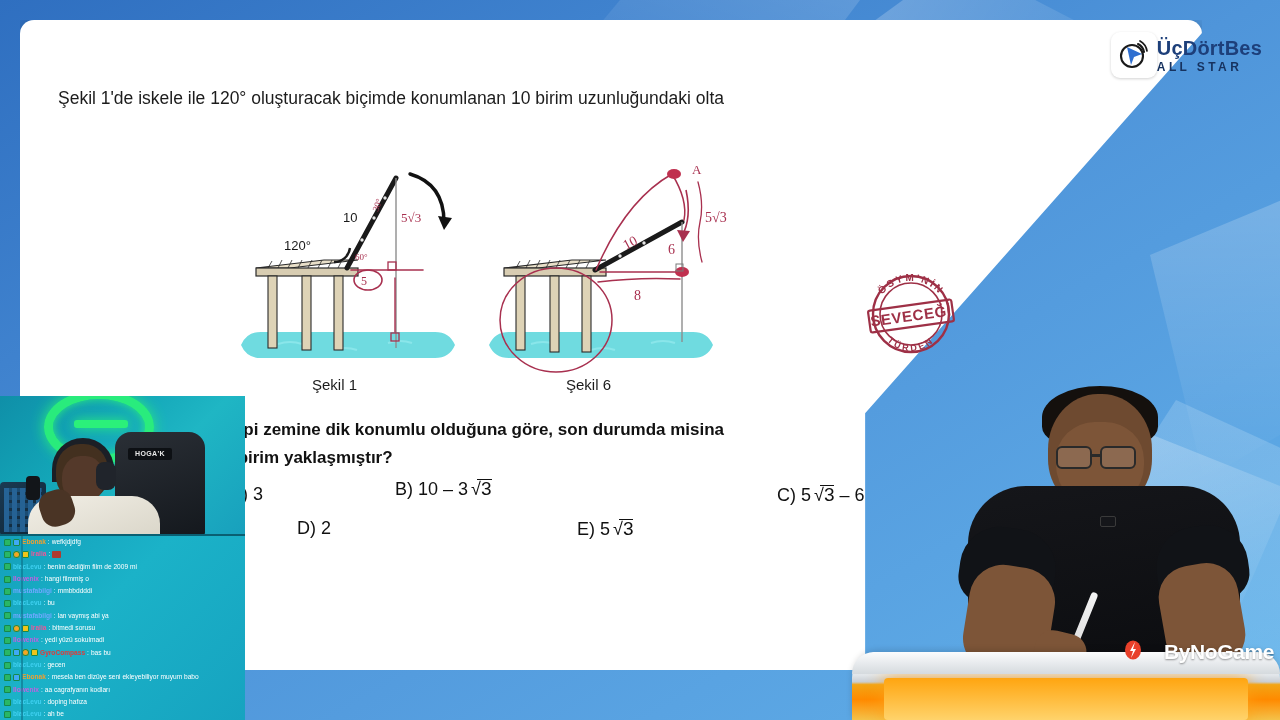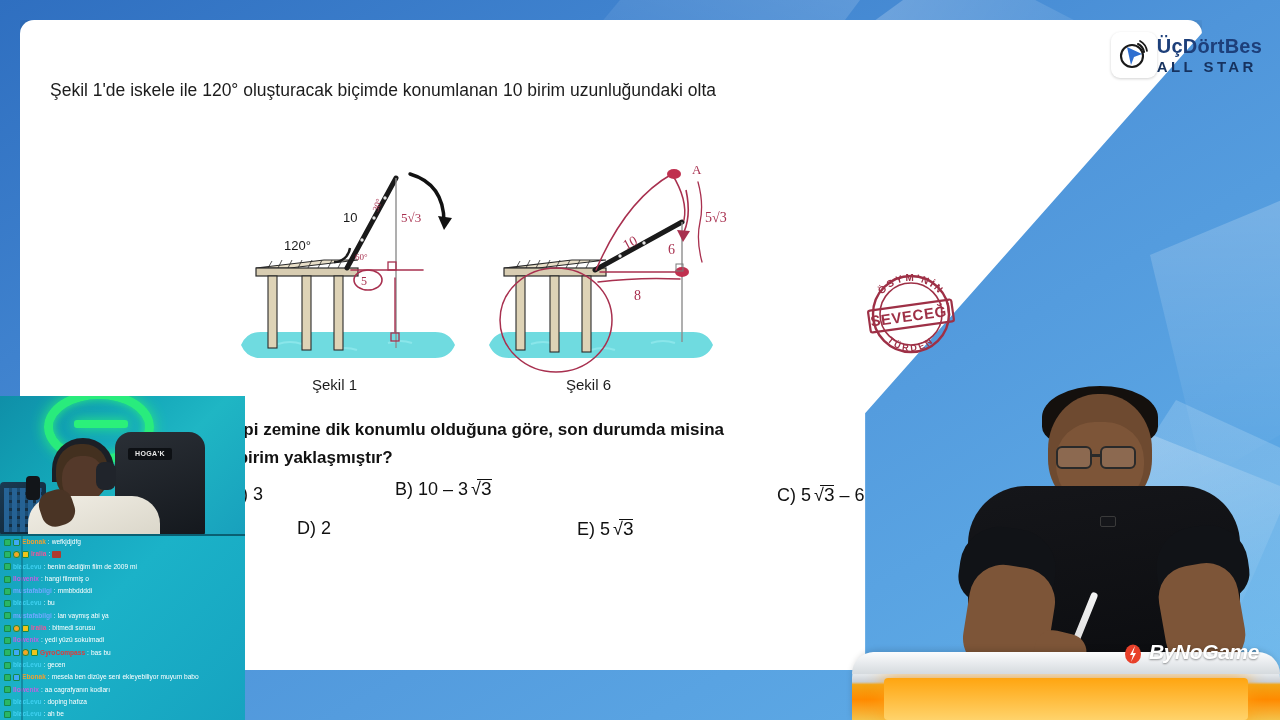--- a/index.html
+++ b/index.html
@@ -39,28 +39,28 @@
 
   
   .brand { position:absolute; top:32px; right:18px; display:flex; align-items:center; }
   .brand-mark {
     width:46px; height:46px; background:#fff; border-radius:9px;
     display:flex; align-items:center; justify-content:center;
     box-shadow:0 1px 3px rgba(0,0,0,.18);
   }
   .brand-txt { display:flex; flex-direction:column; line-height:1; }
   .brand-name { font-size:20px; font-weight:bold; color:#1d3f7a; letter-spacing:.2px; }
-  .brand-sub { font-size:15px; font-weight:bold; color:#16325f; letter-spacing:3.4px; margin-top:3px; }
+  .brand-sub { font-size:12px; font-weight:bold; color:#16325f; letter-spacing:3.4px; margin-top:3px; }
 
   
   .q-text {
     position:absolute; left:50px; top:76px; width:800px;
     font-size:17.5px; color:#1c1c1c; line-height:1.67;
   }
-  .q-text p { margin:0; }
+  .q-text p { margin:8px; }
 
   
   .figures { position:absolute; left:238px; top:160px; width:520px; height:240px; }
   .fig-caption { position:absolute; font-size:15px; color:#1b1b1b; }
   .cap1 { left:312px; top:376px; }
   .cap2 { left:566px; top:376px; }
 
   
   .stamp {
     position:absolute; left:862px; top:272px; width:98px; height:84px;
@@ -204,21 +204,21 @@
     border-radius:26px 26px 0 0;
     box-shadow:0 -2px 6px rgba(0,0,0,.14);
   }
   .desk-top { position:absolute; left:852px; top:652px; width:428px; height:22px;
               background:linear-gradient(180deg,#fbfcfd,#d5dade); border-radius:26px 26px 0 0; }
   .desk-glow { position:absolute; left:884px; top:678px; width:364px; height:42px;
                background:linear-gradient(180deg,#ffa510,#ffd36b); border-radius:4px;
                box-shadow:0 0 18px rgba(255,160,20,.85); }
 
   
-  .wm { position:absolute; left:1124px; top:640px; display:flex; align-items:flex-end; gap:7px;font-style:italic; }
+  .wm { position:absolute; left:1124px; top:640px; display:flex; align-items:flex-start; gap:22px; }
   .wm-mark { width:18px; height:20px; position:relative; }
   .wm-txt { color:#fff; font-size:21px; font-weight:bold; letter-spacing:-.4px;
             text-shadow:0 1px 2px rgba(0,0,0,.4); }
 </style>
 </head>
 <body>
 
 <div class="bg-poly poly5"></div>
 <div class="bg-poly poly1"></div>
 <div class="bg-poly poly2"></div>

